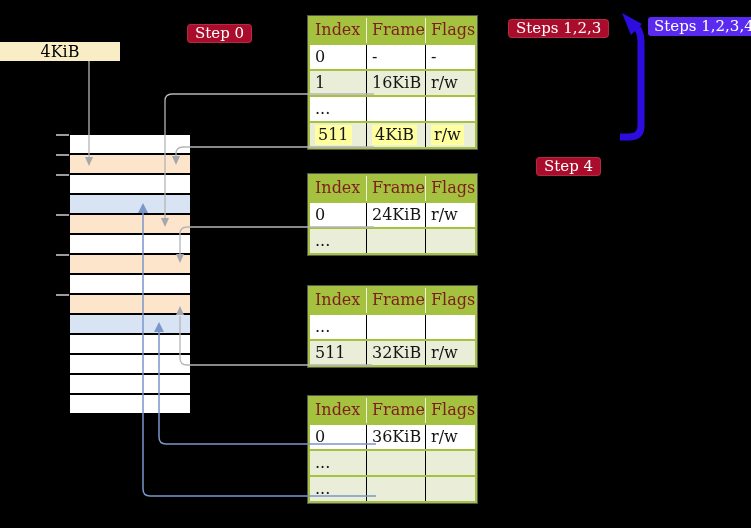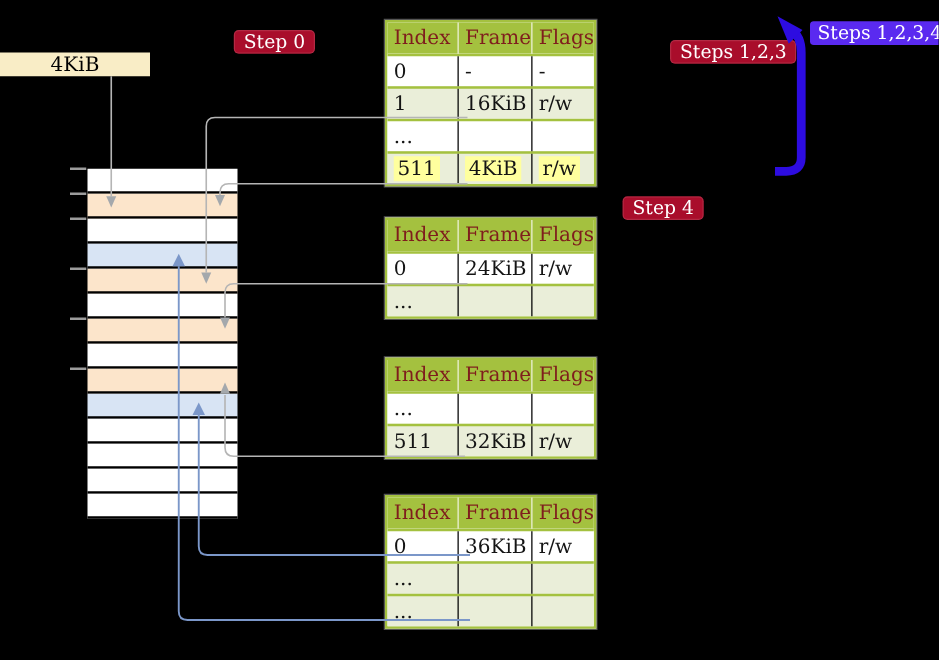--- a/index.html
+++ b/index.html
@@ -8,23 +8,23 @@
   
   #label-4kib{position:absolute;left:0;top:42px;width:120px;height:19px;
     background:var(--cream-label,#f9edc6);color:#000;text-align:center;
     font:16px/19px "DejaVu Serif",serif;}
   
   .badge{position:absolute;color:#fff;font:15px/17px "DejaVu Serif",serif;
     padding:1px 8px;border-radius:4px;white-space:nowrap;}
   .badge.crimson{background:var(--crimson-badge,#a90d2b);box-shadow:inset 0 0 0 1px rgba(255,255,255,.12);}
   .badge.violet{background:var(--violet-badge,#5a2af0);border-radius:3px;padding:1px 6px;}
   #badge-step0{left:187px;top:24px;}
-  #badge-steps123{left:508px;top:32px;margin-left:28px;}
+  #badge-steps123{left:508px;top:19px;}
   #badge-steps1234{left:648px;top:17px;}
-  #badge-step4{left:498px;top:157px;}
+  #badge-step4{left:536px;top:157px;}
   
   #memory-strip{position:absolute;left:70px;top:135px;width:120px;}
   .mrow{height:20px;box-sizing:border-box;border-bottom:2px solid #000;}
   .m-white{background:#fff;}
   .m-peach{background:var(--memory-peach,#fce5cb);}
   .m-blue{background:var(--memory-blue,#d8e4f4);}
   .tick{position:absolute;left:56px;width:13px;height:2px;background:#9c9c9c;}
   
   .ptable{position:absolute;left:308px;width:169px;background:#fff;box-sizing:border-box;
     border:2px solid var(--table-green,#a4c13f);box-shadow:0 0 0 1px rgba(155,155,155,.55);}

